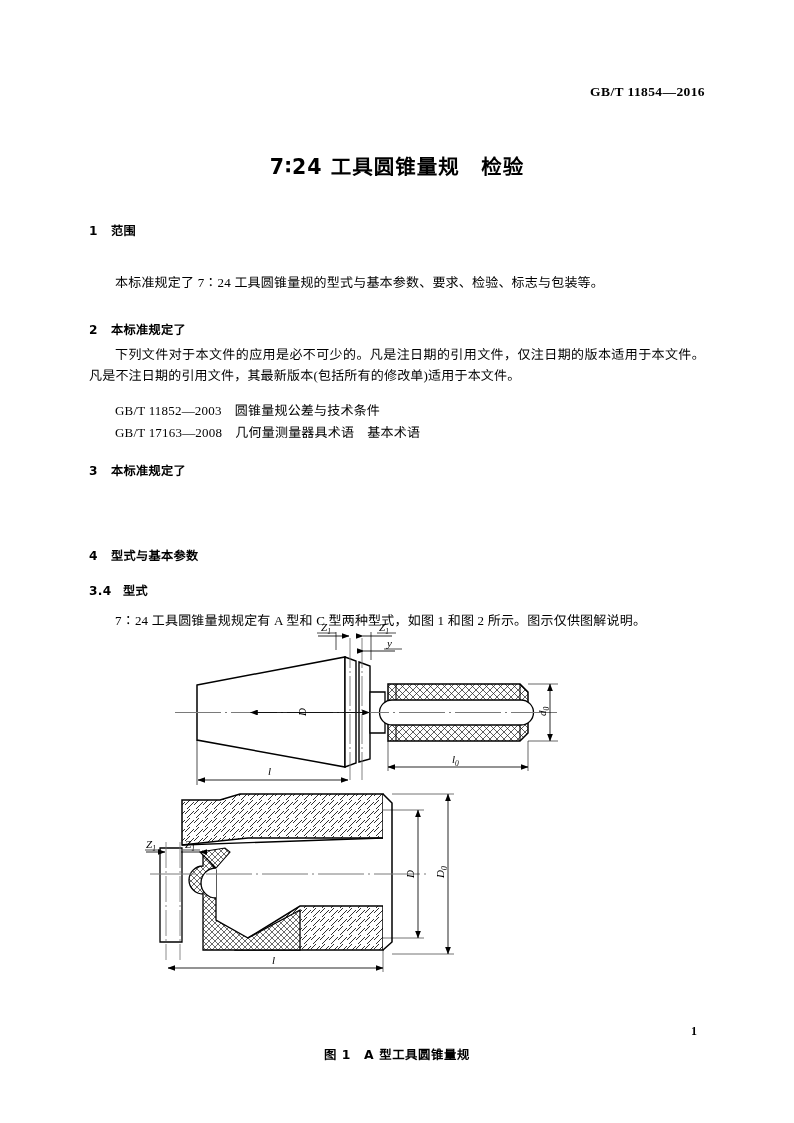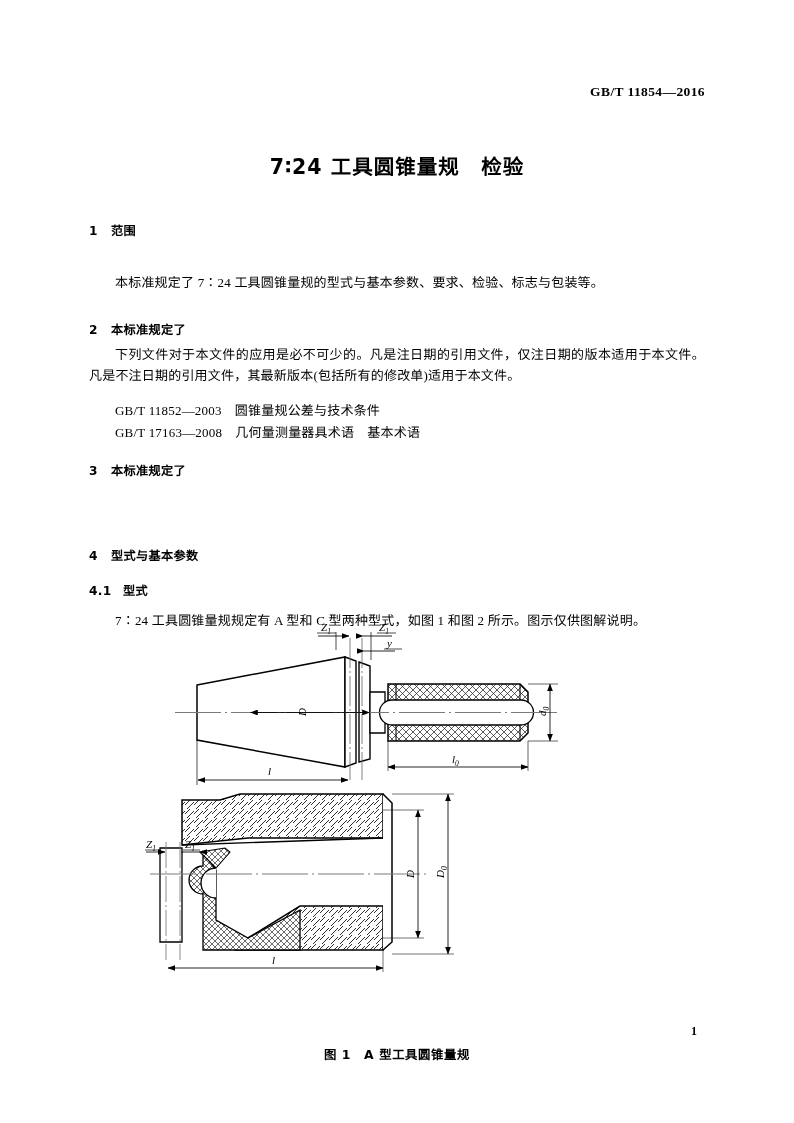--- a/index.html
+++ b/index.html
@@ -152,21 +152,21 @@
 
   <div class="clause-head" style="top:461px;">
     <span class="num">3</span><span>本标准规定了</span>
   </div>
 
   <div class="clause-head" style="top:546px;">
     <span class="num">4</span><span>型式与基本参数</span>
   </div>
 
   <div class="clause-head" style="top:581px;">
-    <span class="num" style="min-width:34px;">4.1</span><span>型式</span>
+    <span class="num" style="min-width:34px;">3.4</span><span>型式</span>
   </div>
   <div class="para indent" style="top:610px;">7∶24 工具圆锥量规规定有 A 型和 C 型两种型式，如图 1 和图 2 所示。图示仅供图解说明。</div>
 
   <div class="figure-area">
     <svg width="520" height="375" viewBox="0 0 520 375" xmlns="http://www.w3.org/2000/svg">
       <defs>
 
         <pattern id="knurl" width="7" height="7" patternUnits="userSpaceOnUse">
           <rect width="7" height="7" fill="#ffffff"></rect>
           <path d="M0,0 L7,7 M7,0 L0,7" stroke="#1a1a1a" stroke-width="0.7"></path>

